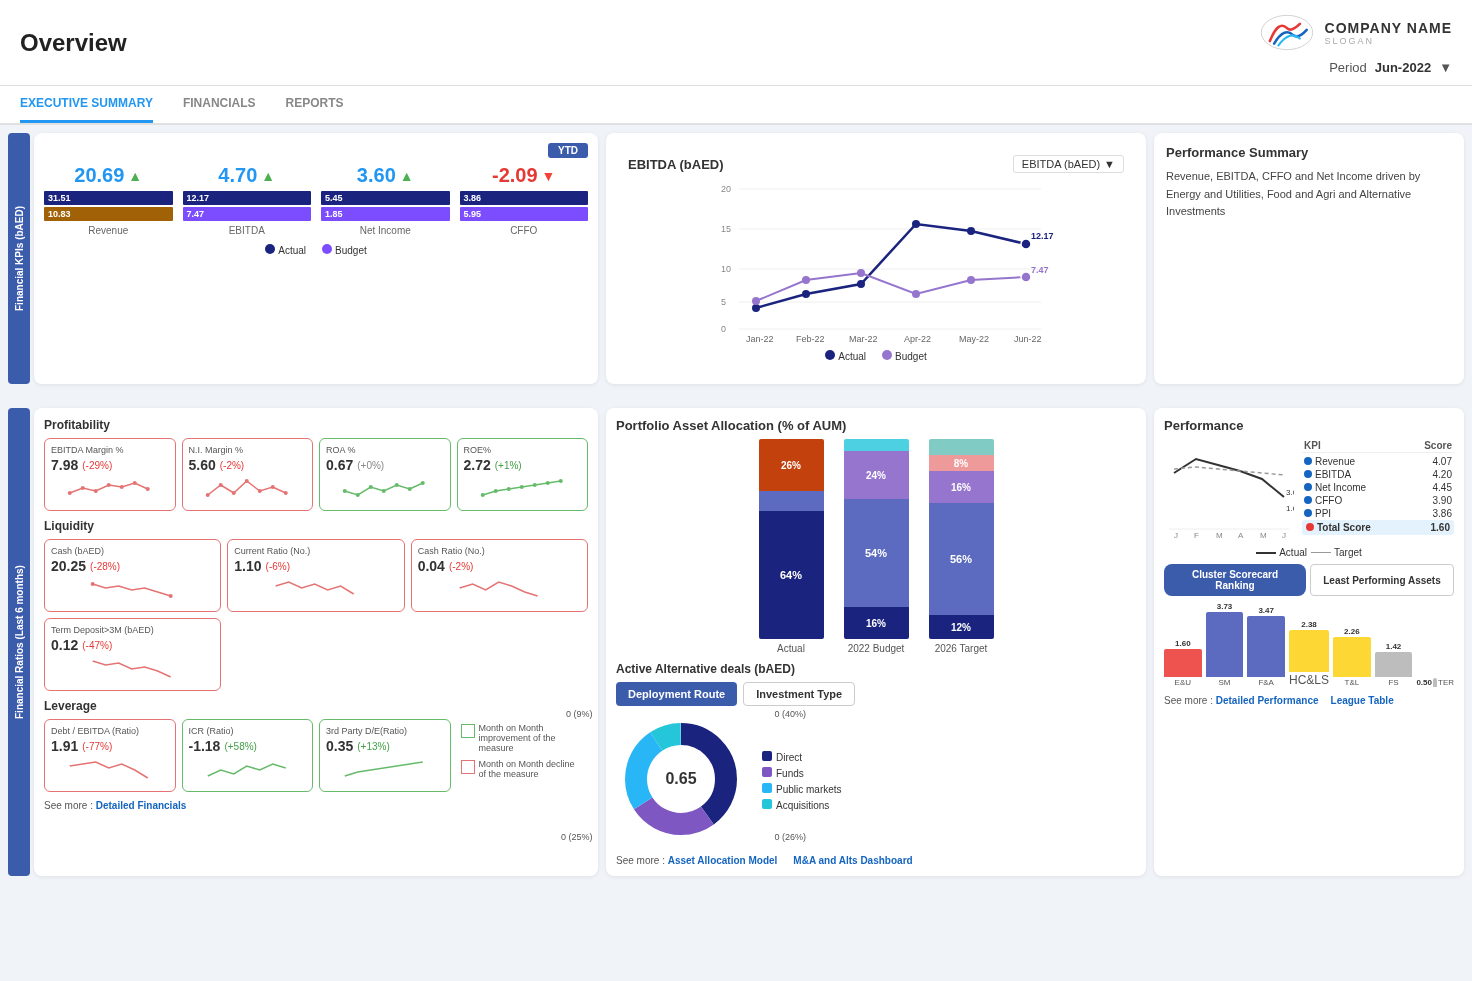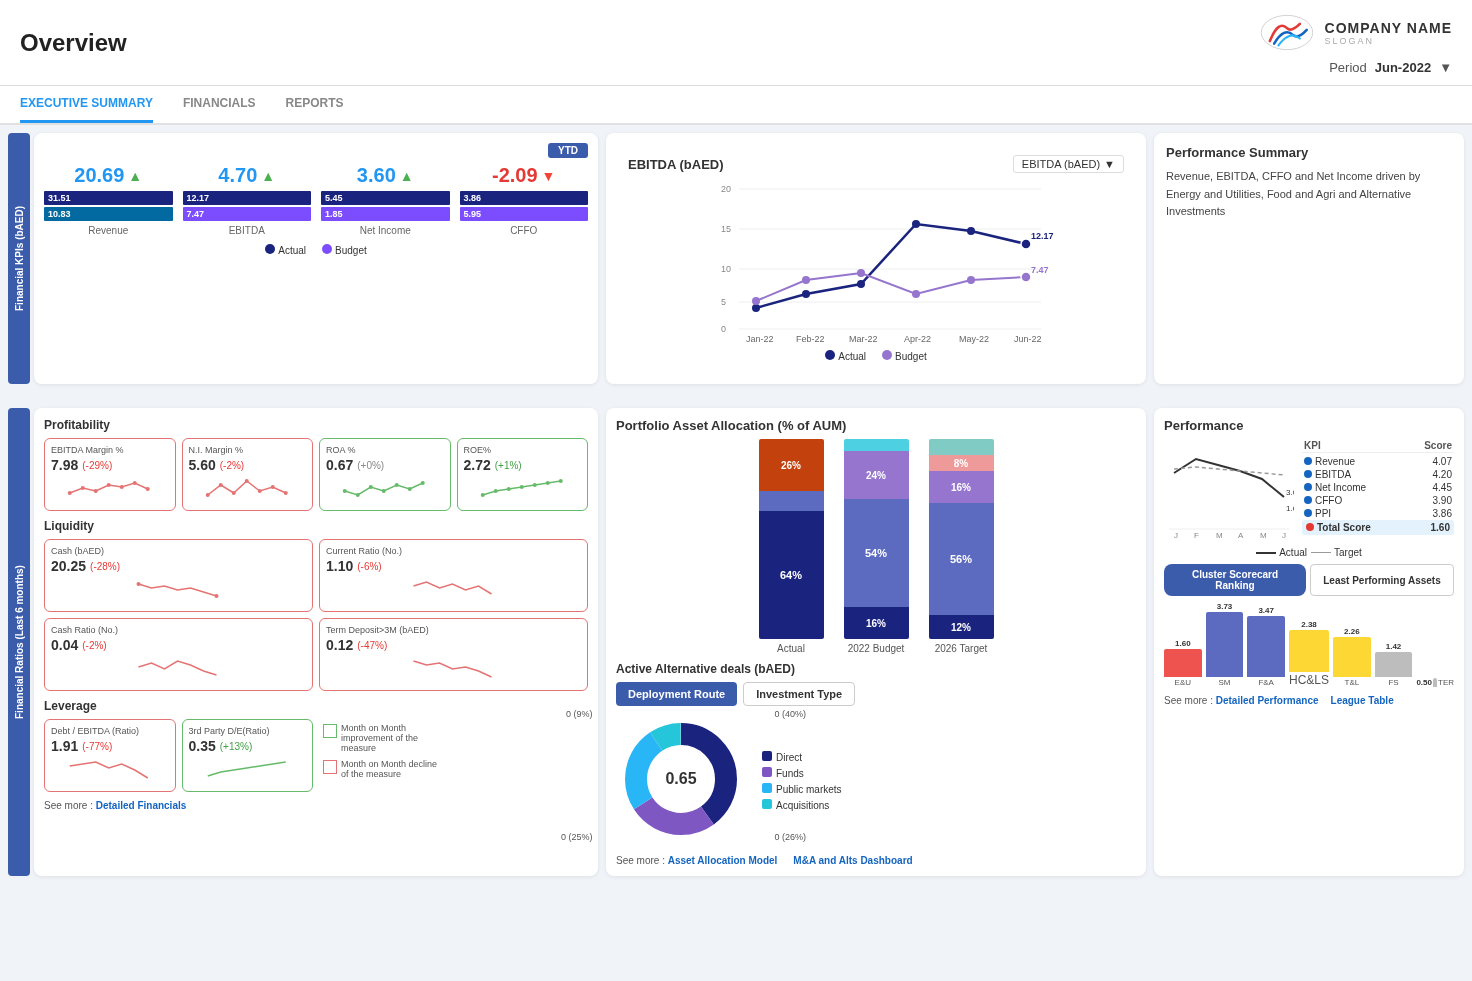--- a/index.html
+++ b/index.html
@@ -66,21 +66,21 @@
         </div>
         <div style="display:flex;gap:10px;">
 
           <div style="flex:1;text-align:center;">
             <div style="display:flex;align-items:center;justify-content:center;gap:4px;">
               <span style="font-size:20px;font-weight:700;color:#2196F3;">20.69</span>
               <span style="color:#4CAF50;font-size:14px;">▲</span>
             </div>
             <div style="margin:4px 0;">
               <div style="background:#1a237e;height:14px;display:flex;align-items:center;padding:0 4px;color:white;font-size:9px;font-weight:700;margin-bottom:2px;border-radius:1px;">31.51</div>
-              <div style="background:#0369a1;height:14px;display:flex;align-items:center;padding:0 4px;color:white;font-size:9px;font-weight:700;border-radius:1px;">10.83</div>
+              <div style="background:#a16207;height:14px;display:flex;align-items:center;padding:0 4px;color:white;font-size:9px;font-weight:700;border-radius:1px;">10.83</div>
             </div>
             <div style="font-size:10px;color:#666;">Revenue</div>
           </div>
 
           <div style="flex:1;text-align:center;">
             <div style="display:flex;align-items:center;justify-content:center;gap:4px;">
               <span style="font-size:20px;font-weight:700;color:#2196F3;">4.70</span>
               <span style="color:#4CAF50;font-size:14px;">▲</span>
             </div>
             <div style="margin:4px 0;">
@@ -257,21 +257,21 @@
               <circle cx="26" cy="16" r="2" fill="#66bb6a"></circle>
               <circle cx="39" cy="14" r="2" fill="#66bb6a"></circle>
               <circle cx="52" cy="12" r="2" fill="#66bb6a"></circle>
               <circle cx="65" cy="10" r="2" fill="#66bb6a"></circle>
               <circle cx="78" cy="8" r="2" fill="#66bb6a"></circle>
             </svg>
           </div>
         </div>
 
         <div style="font-size:12px;font-weight:700;margin-bottom:6px;">Liquidity</div>
-        <div style="display:grid;grid-template-columns:repeat(2,1fr);gap:6px;margin-bottom:8px;">
+        <div style="display:grid;grid-template-columns:repeat(3,1fr);gap:6px;margin-bottom:8px;">
           <div style="border:1.5px solid #e57373;border-radius:6px;padding:6px;">
             <div style="font-size:9px;color:#555;margin-bottom:2px;">Cash (bAED)</div>
             <div style="display:flex;align-items:center;gap:4px;">
               <span style="font-size:14px;font-weight:700;">20.25</span>
               <span style="font-size:10px;color:#e53935;">(-28%)</span>
             </div>
             <svg width="100%" height="28" viewBox="0 0 80 28">
               <polyline points="0,10 13,14 26,12 39,16 52,14 65,18 78,22" fill="none" stroke="#e57373" stroke-width="1.5"></polyline>
               <circle cx="0" cy="10" r="2" fill="#e57373"></circle>
               <circle cx="78" cy="22" r="2" fill="#e57373"></circle>
@@ -312,20 +312,30 @@
         <div style="font-size:12px;font-weight:700;margin-bottom:6px;">Leverage</div>
         <div style="display:grid;grid-template-columns:repeat(4,1fr);gap:6px;margin-bottom:8px;">
           <div style="border:1.5px solid #e57373;border-radius:6px;padding:6px;">
             <div style="font-size:9px;color:#555;margin-bottom:2px;">Debt / EBITDA (Ratio)</div>
             <div style="display:flex;align-items:center;gap:4px;">
               <span style="font-size:14px;font-weight:700;">1.91</span>
               <span style="font-size:10px;color:#e53935;">(-77%)</span>
             </div>
             <svg width="100%" height="28" viewBox="0 0 80 28">
               <polyline points="0,12 13,10 26,8 39,14 52,10 65,16 78,24" fill="none" stroke="#e57373" stroke-width="1.5"></polyline>
+            </svg>
+          </div>
+          <div style="border:1.5px solid #66bb6a;border-radius:6px;padding:6px;">
+            <div style="font-size:9px;color:#555;margin-bottom:2px;">ICR (Ratio)</div>
+            <div style="display:flex;align-items:center;gap:4px;">
+              <span style="font-size:14px;font-weight:700;">-1.18</span>
+              <span style="font-size:10px;color:#43a047;">(+58%)</span>
+            </div>
+            <svg width="100%" height="28" viewBox="0 0 80 28">
+              <polyline points="0,22 13,16 26,20 39,12 52,16 65,10 78,14" fill="none" stroke="#66bb6a" stroke-width="1.5"></polyline>
             </svg>
           </div>
           <div style="border:1.5px solid #66bb6a;border-radius:6px;padding:6px;">
             <div style="font-size:9px;color:#555;margin-bottom:2px;">3rd Party D/E(Ratio)</div>
             <div style="display:flex;align-items:center;gap:4px;">
               <span style="font-size:14px;font-weight:700;">0.35</span>
               <span style="font-size:10px;color:#43a047;">(+13%)</span>
             </div>
             <svg width="100%" height="28" viewBox="0 0 80 28">
               <polyline points="0,22 13,18 26,16 39,14 52,12 65,10 78,8" fill="none" stroke="#66bb6a" stroke-width="1.5"></polyline>

